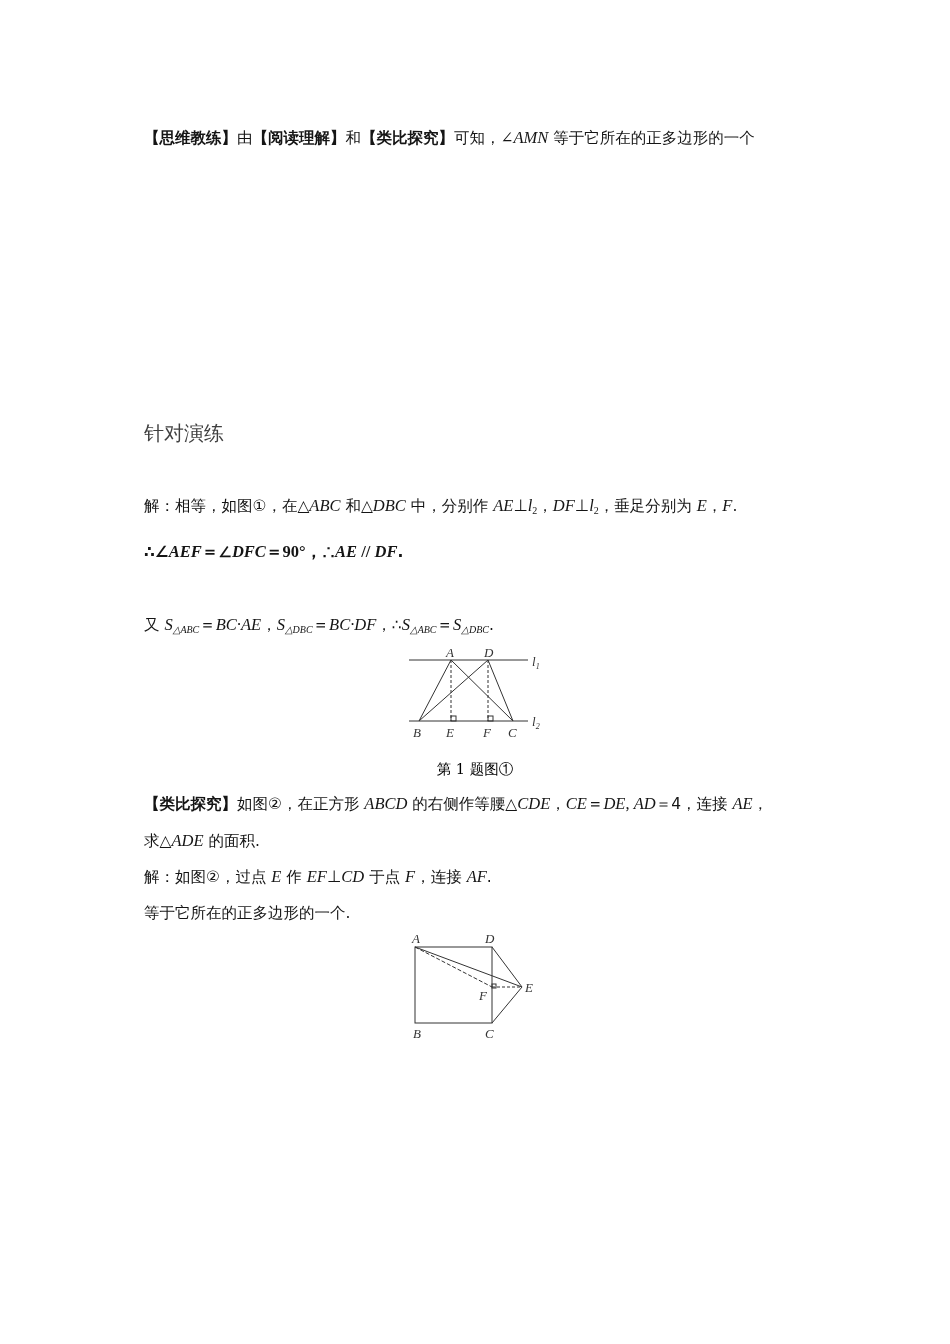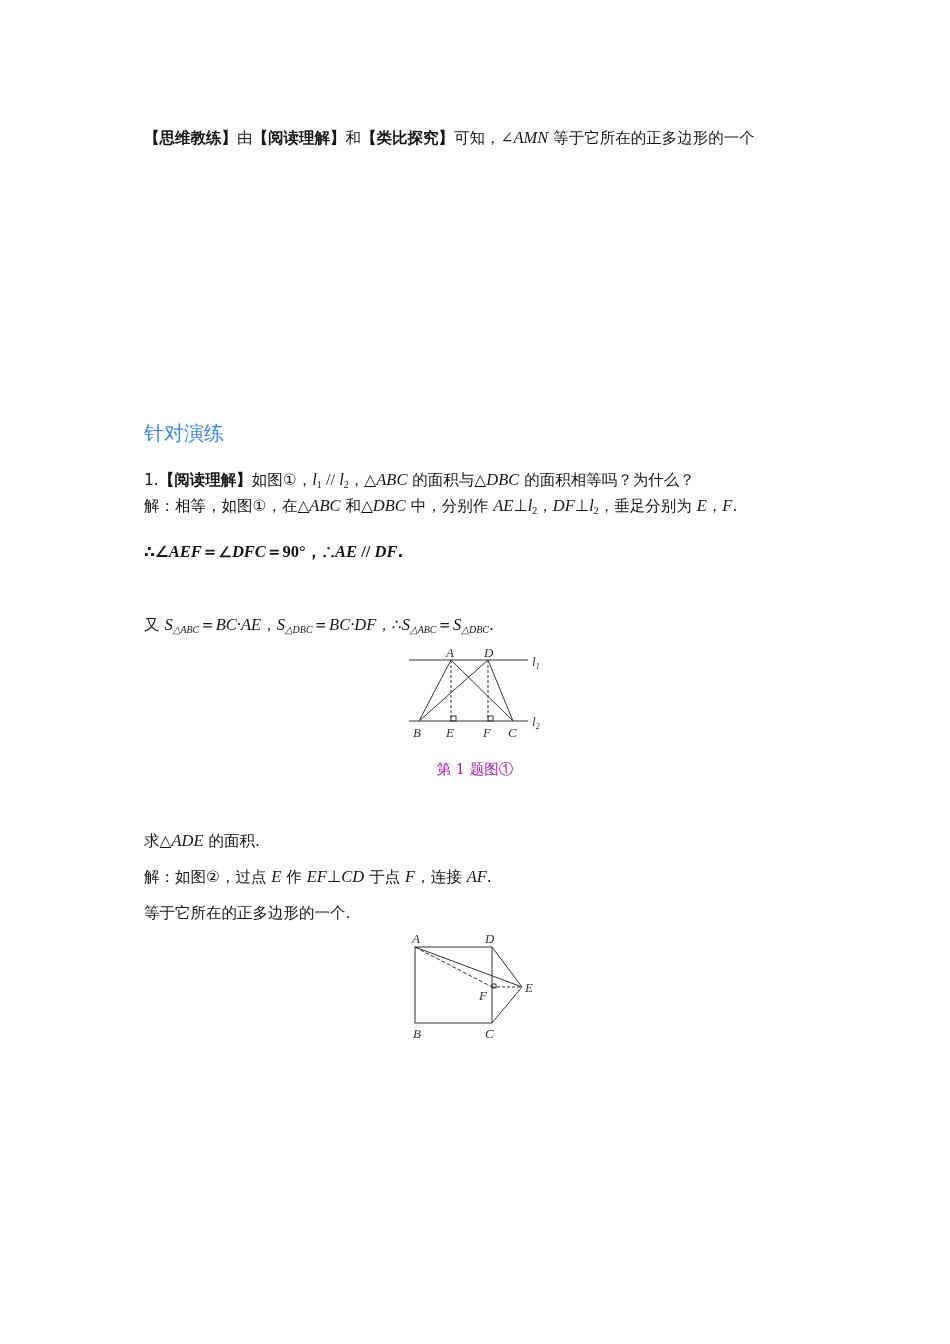--- a/index.html
+++ b/index.html
@@ -10,42 +10,39 @@
     font-family: "DejaVu Serif", serif; font-size: 15.5px; line-height: 22px; color: #151515;
   }
   .b { font-family: "DejaVu Sans", sans-serif; font-weight: bold; }
   .bsans { font-family: "DejaVu Sans", sans-serif; }
   .i { font-family: "Liberation Serif", serif; font-style: italic; font-size: 16.5px; }
   .n { font-family: "Liberation Serif", serif; font-size: 16.5px; }
   .sub { font-size: 10px; vertical-align: -3px; font-family: "Liberation Serif", serif; }
   .sub-i { font-size: 10px; vertical-align: -3px; font-family: "Liberation Serif", serif; font-style: italic; }
   .section-title {
     position: absolute; left: 144px; top: 420px;
-    font-family: "DejaVu Sans", sans-serif; font-size: 20px; color: #3b82f6;
+    font-family: "DejaVu Sans", sans-serif; font-size: 20px; color: #404040;
   }
   .caption {
     position: absolute; left: 0; width: 950px; text-align: center;
-    font-family: "DejaVu Serif", serif; font-size: 14.5px; color: #a21caf;
+    font-family: "DejaVu Serif", serif; font-size: 14.5px; color: #000000;
   }
   svg text { font-family: "Liberation Serif", serif; font-style: italic; font-size: 13px; fill: #333; }
 </style>
 </head>
 <body>
 
 <div class="page">
 
   <div class="line" style="top:127px;">
     <span class="b">【思维教练】</span><span>由</span><span class="b">【阅读理解】</span><span>和</span><span class="b">【类比探究】</span><span>可知，∠</span><span class="i">AMN</span><span> 等于它所在的正多边形的一个</span>
   </div>
 
   <div class="section-title">针对演练</div>
 
-  <div class="line bsans" style="top:469px;">
-    <span class="bsans">1.</span><span class="b">【阅读理解】</span><span>如图①，</span><span class="i">l</span><span class="sub">1</span><span class="n"> // </span><span class="i">l</span><span class="sub">2</span><span>，△</span><span class="i">ABC</span><span> 的面积与△</span><span class="i">DBC</span><span> 的面积相等吗？为什么？</span>
-  </div>
 
   <div class="line bsans" style="top:495px;">
     <span>解：相等，如图①，在△</span><span class="i">ABC</span><span> 和△</span><span class="i">DBC</span><span> 中，分别作 </span><span class="i">AE</span><span class="n">⊥</span><span class="i">l</span><span class="sub">2</span><span>，</span><span class="i">DF</span><span class="n">⊥</span><span class="i">l</span><span class="sub">2</span><span>，垂足分别为 </span><span class="i">E</span><span>，</span><span class="i">F</span><span>.</span>
   </div>
 
   <div class="line bsans" style="top:541px;font-weight:bold;">
     <span>∴∠</span><span class="i">AEF</span><span class="n">＝∠</span><span class="i">DFC</span><span class="n">＝90°，∴</span><span class="i">AE</span><span class="n"> // </span><span class="i">DF</span><span>.</span>
   </div>
 
 
@@ -71,20 +68,23 @@
     <text x="413" y="737">B</text>
     <text x="446" y="737">E</text>
     <text x="483" y="737">F</text>
     <text x="508" y="737">C</text>
     <text x="532" y="666"><tspan>l</tspan><tspan font-size="8" dy="3">1</tspan></text>
     <text x="532" y="726"><tspan>l</tspan><tspan font-size="8" dy="3">2</tspan></text>
   </svg>
 
   <div class="caption" style="top:760px;">第 1 题图①</div>
 
+  <div class="line bsans" style="top:793px;">
+    <span class="b">【类比探究】</span><span>如图②，在正方形 </span><span class="i">ABCD</span><span> 的右侧作等腰△</span><span class="i">CDE</span><span>，</span><span class="i">CE</span><span class="n">＝</span><span class="i">DE</span><span class="n">, </span><span class="i">AD</span><span>＝4，连接 </span><span class="i">AE</span><span>，</span>
+  </div>
   <div class="line bsans" style="top:830px;">
     <span>求△</span><span class="i">ADE</span><span> 的面积.</span>
   </div>
   <div class="line bsans" style="top:866px;">
     <span>解：如图②，过点 </span><span class="i">E</span><span> 作 </span><span class="i">EF</span><span class="n">⊥</span><span class="i">CD</span><span> 于点 </span><span class="i">F</span><span>，连接 </span><span class="i">AF</span><span>.</span>
   </div>
   <div class="line bsans" style="top:902px;">等于它所在的正多边形的一个.</div>
 
   <svg style="position:absolute;left:400px;top:925px;" width="150" height="120" viewBox="400 925 150 120">
     <g stroke="#333" stroke-width="1" fill="none">

